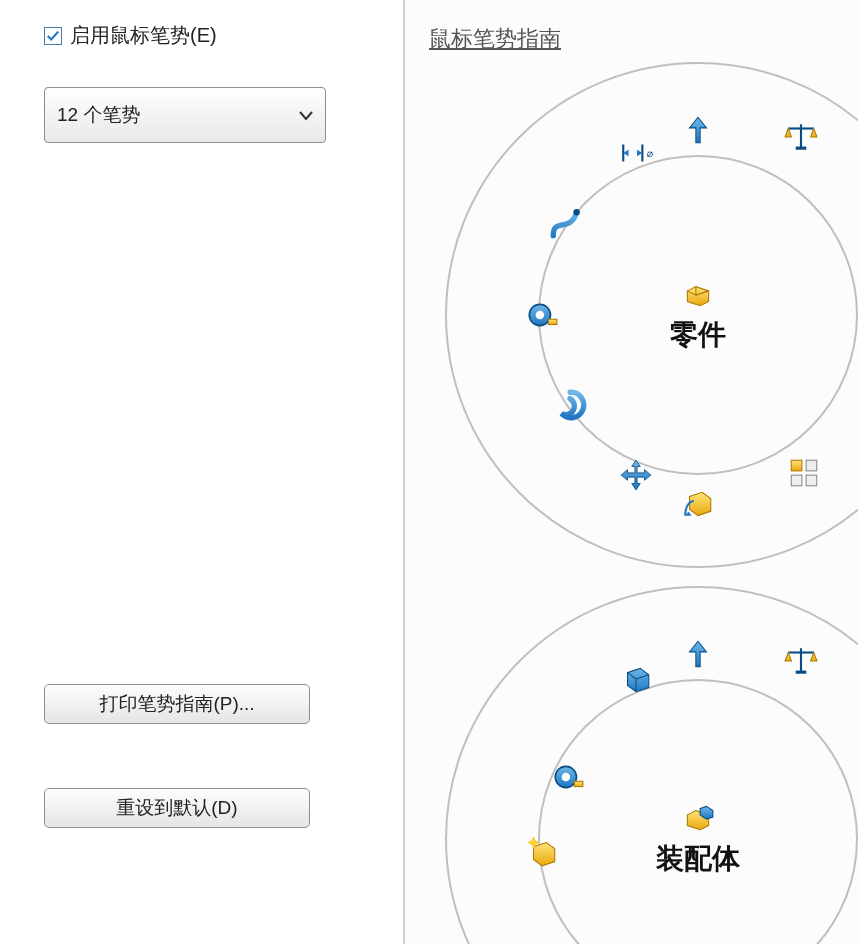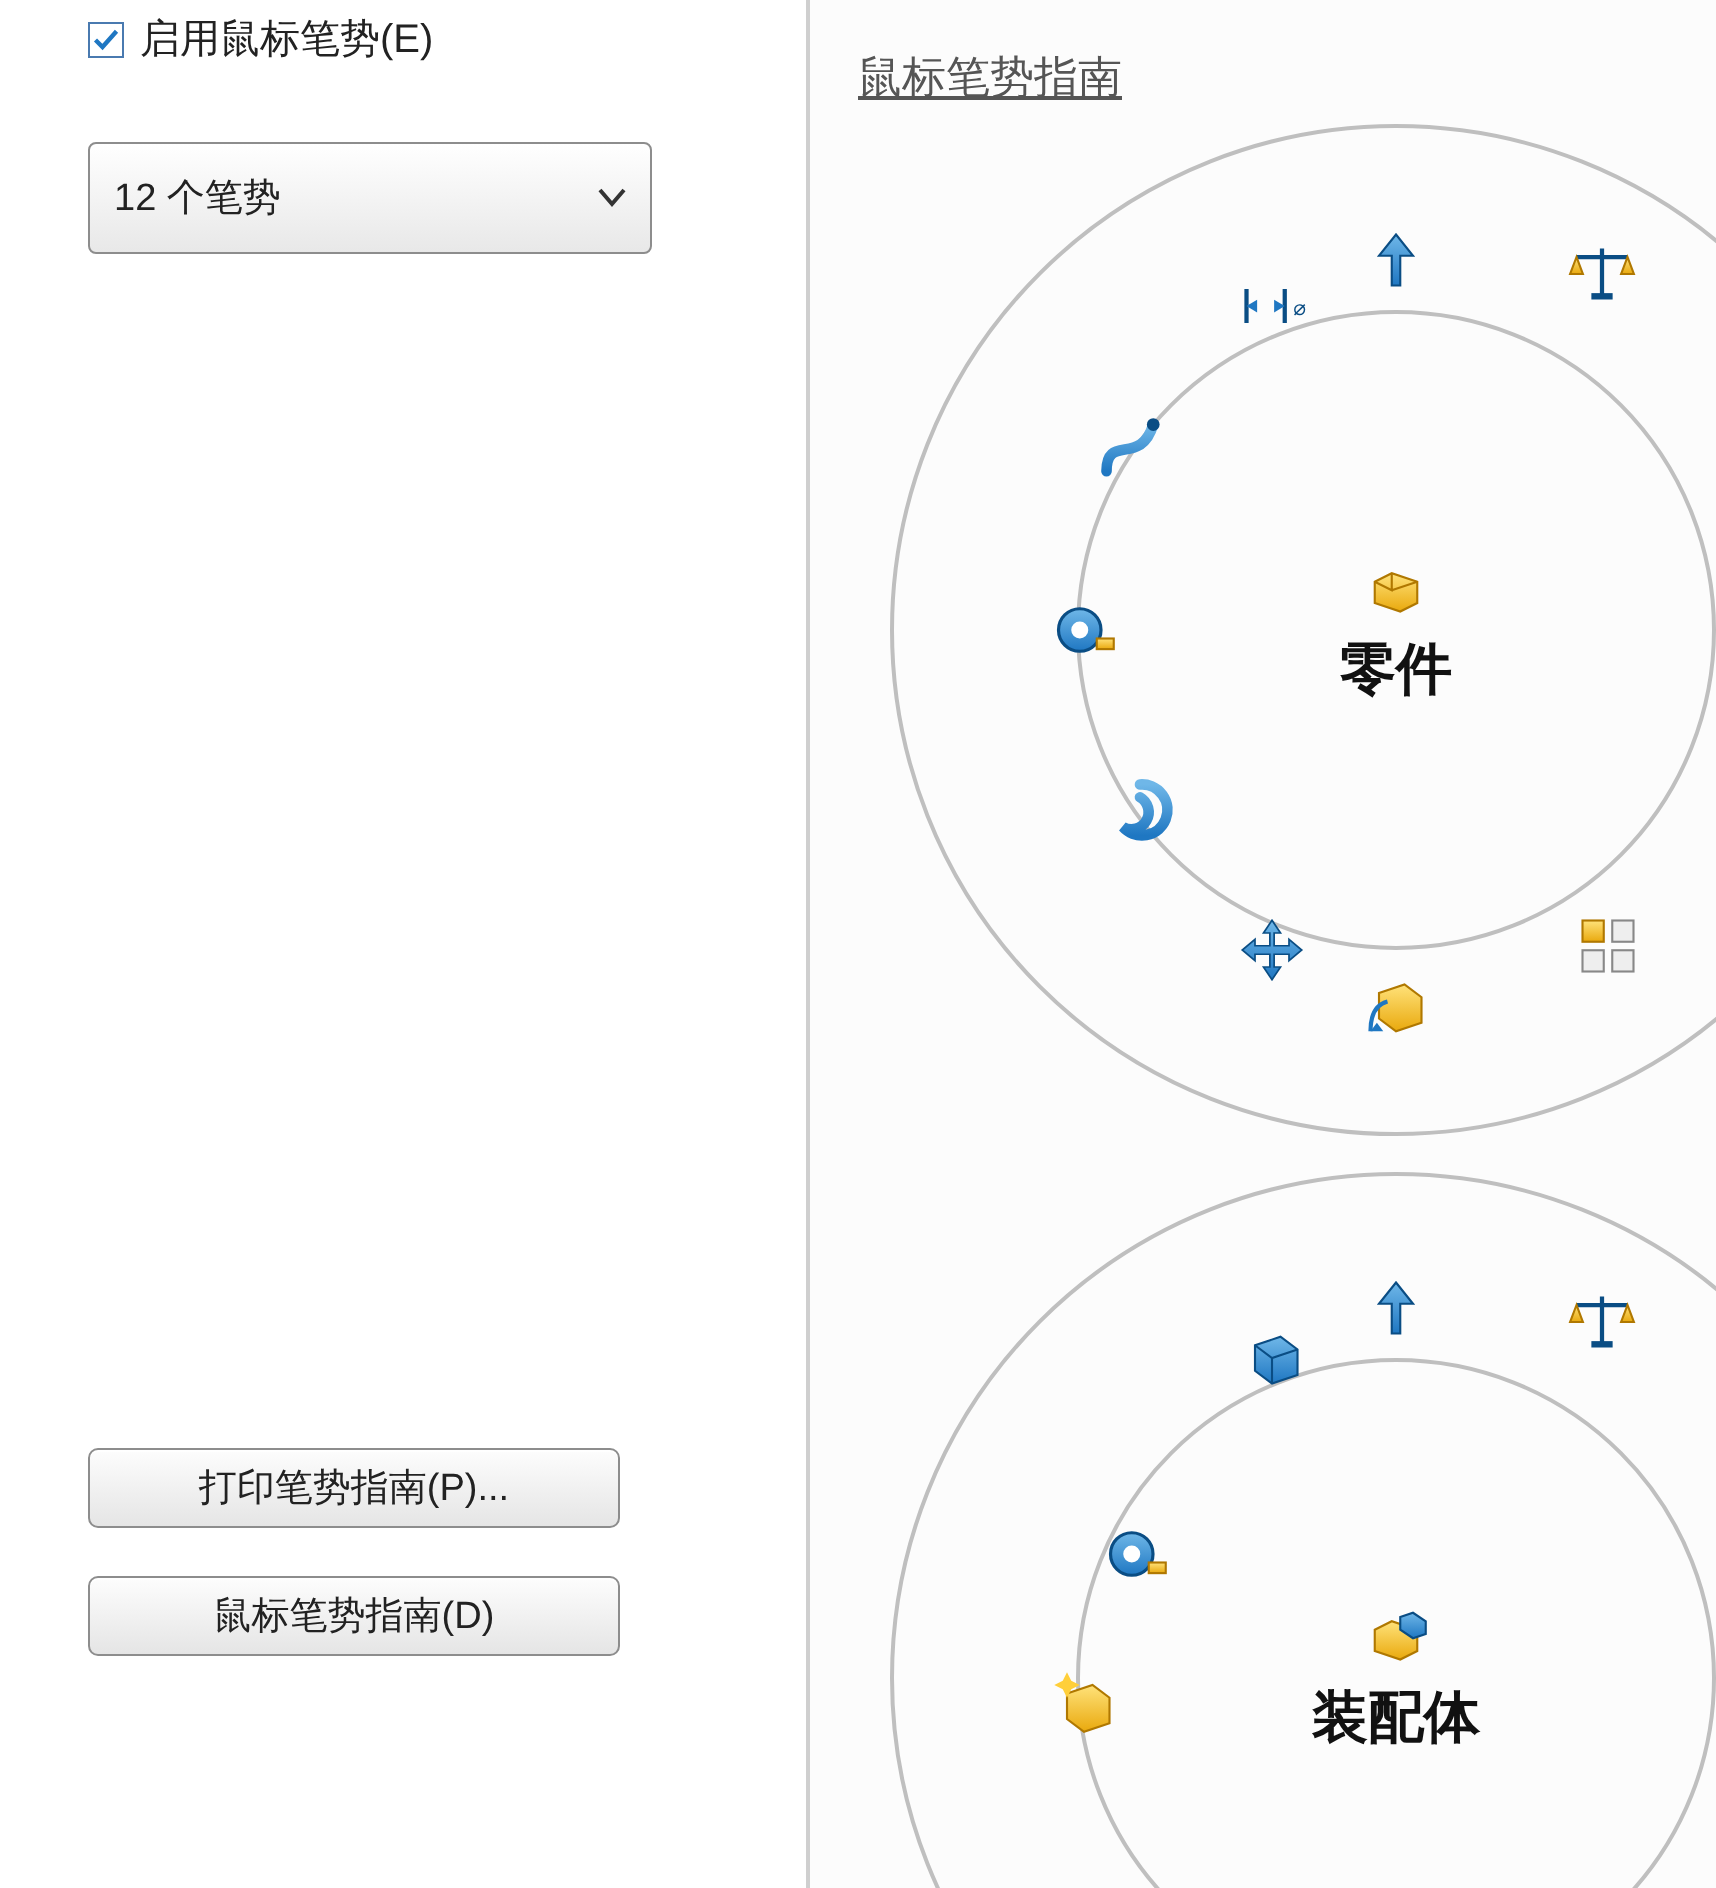--- a/index.html
+++ b/index.html
@@ -1,34 +1,34 @@
 <!DOCTYPE html>
 <html><head>
 <meta charset="utf-8">
 <style>
   html,body{margin:0;padding:0;width:858px;height:944px;overflow:hidden;
     font-family:"Microsoft YaHei","Segoe UI",Tahoma,sans-serif;
     background:#fff;font-size:15px;color:#222;}
   .root{display:flex;height:100%;}
-  .left{width:405px;padding:6px 0 0 44px;box-sizing:border-box;position:relative;
+  .left{width:405px;padding:22px 0 0 44px;box-sizing:border-box;position:relative;
         border-right:2px solid #cfcfcf;}
   .checkbox-row{display:flex;align-items:center;gap:8px;font-size:20px;}
   .cb{width:18px;height:18px;border:1px solid #4a7ab0;background:#fff;
       display:inline-flex;align-items:center;justify-content:center;
       box-sizing:border-box;}
   .cb svg{width:14px;height:14px;}
   .dropdown{margin-top:38px;width:282px;height:56px;border:1px solid #8d8d8d;
     border-radius:4px;display:flex;align-items:center;padding:0 12px;
     background:linear-gradient(#ffffff,#e8e8e8);box-sizing:border-box;
     position:relative;font-size:19px;}
   .dropdown .arrow{position:absolute;right:12px;top:50%;transform:translateY(-50%);}
   .btn{width:264px;height:38px;border:1px solid #8d8d8d;border-radius:5px;
     background:linear-gradient(#fdfdfd,#e5e5e5);font-size:19px;
     display:flex;align-items:center;justify-content:center;cursor:default;
-    box-shadow:inset 0 1px 0 #fff;}
+    box-shadow:inset 0 1px 0 #fff;margin-top:40px;}
   .btn-area{position:absolute;bottom:116px;left:44px;display:flex;flex-direction:column;gap:24px;}
   .right{flex:1;position:relative;background:#fcfcfc;}
   .right-title{position:absolute;left:24px;top:24px;font-size:22px;color:#555;text-decoration:underline;}
   .wheel{position:absolute;}
   .wheel.one{left:40px;top:62px;}
   .wheel.two{left:40px;top:586px;}
   .ring-outer{width:506px;height:506px;border:2px solid #bfbfbf;border-radius:50%;
     box-sizing:border-box;position:relative;}
   .ring-inner{position:absolute;left:50%;top:50%;transform:translate(-50%,-50%);
     width:320px;height:320px;border:2px solid #bfbfbf;border-radius:50%;
@@ -191,21 +191,21 @@
             <path d="M1 1 L7 8 L13 1" fill="none" stroke="#333" stroke-width="2"></path>
           </svg>
       </span>
     </div>
 
     <div class="btn-area">
       <div class="btn">
         <span>打印笔势指南(P)...</span>
       </div>
       <div class="btn">
-        <span>鼠标笔势指南(D)</span>
+        <span>重设到默认(D)</span>
       </div>
     </div>
   </div>
 
   <div class="right">
     <div class="right-title">鼠标笔势指南</div>
 
     <div class="wheel one">
       <div class="ring-outer">
         <div class="ring-inner">

